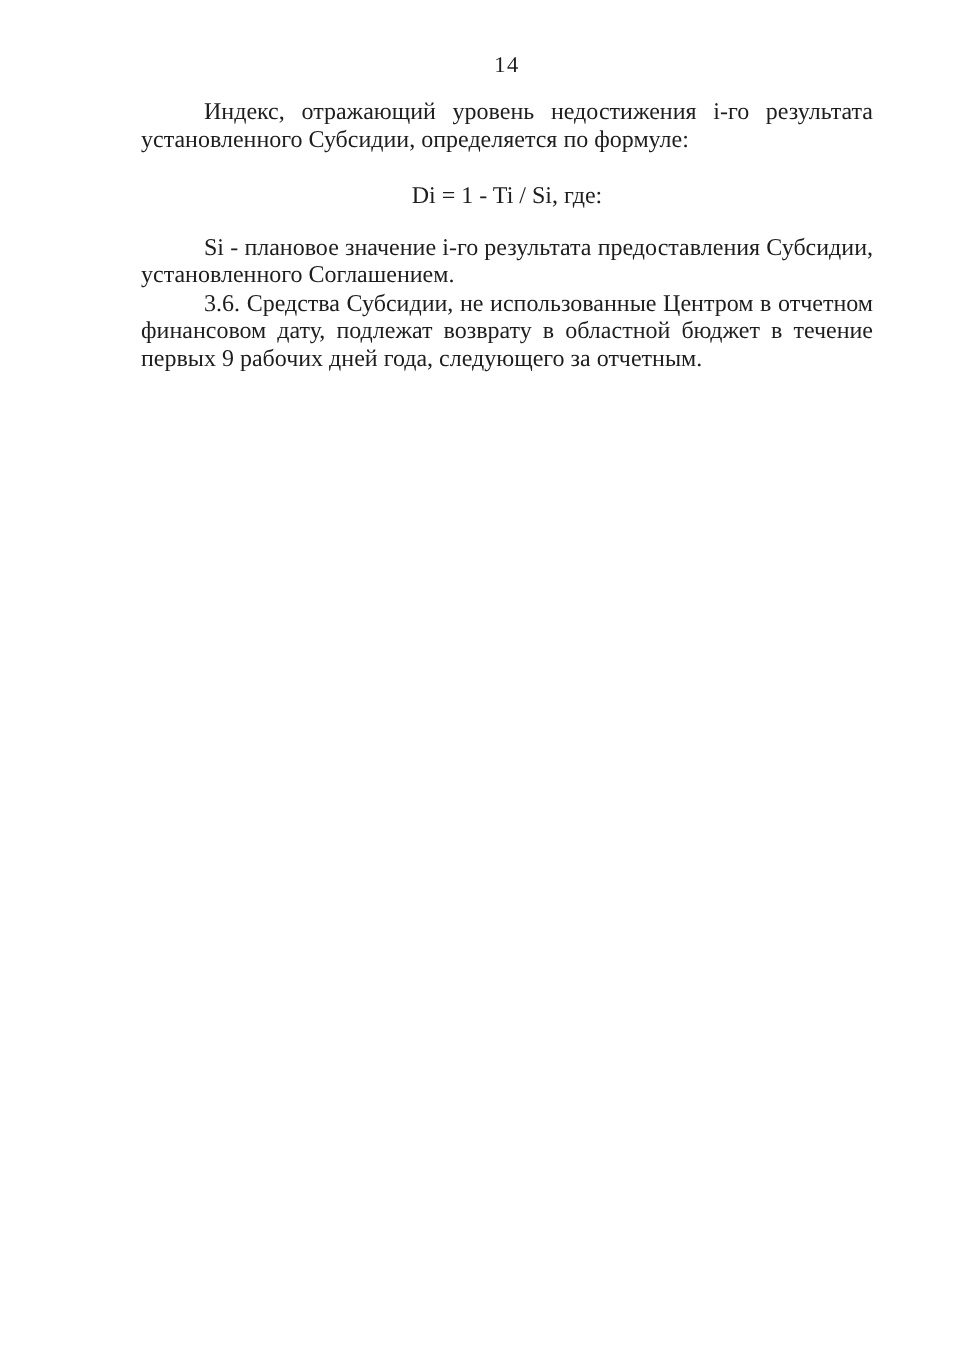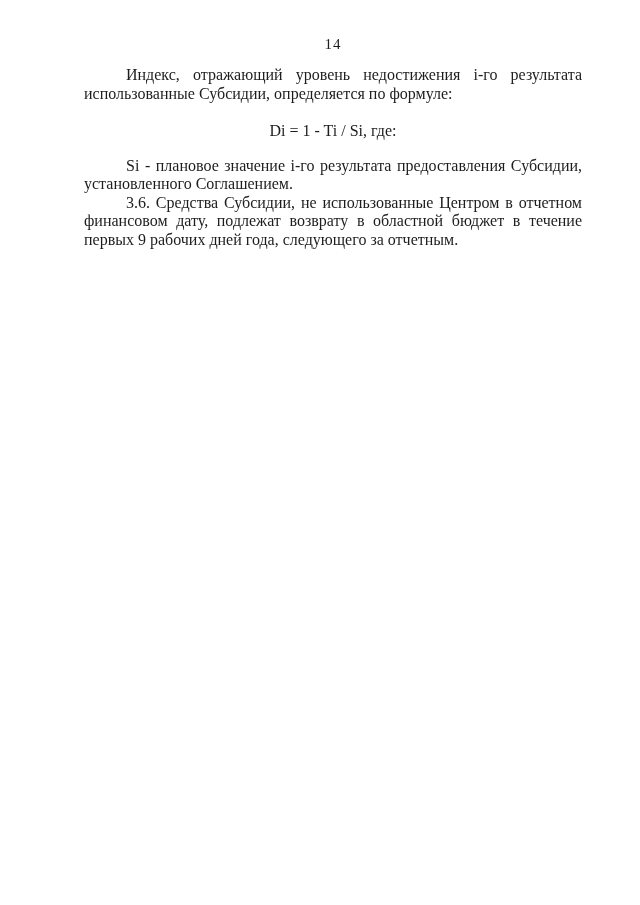--- a/index.html
+++ b/index.html
@@ -14,20 +14,21 @@
     overflow: hidden;
     font-family: "Liberation Serif", "DejaVu Serif", serif;
     color: var(--ink);
   }
   .page {
     position: relative;
     width: 640px;
     height: 734px;
     background: var(--bg);
     padding-top: 37px;
+    padding-left: 10px;
   }
   .page-number {
     text-align: center;
     font-size: 15px;
     line-height: 15px;
     
     padding-left: 84px;
     padding-right: 58px;
     letter-spacing: 1px;
   }
@@ -60,21 +61,21 @@
 <body>
 
 <div class="page">
 
   <div class="page-number">14</div>
 
   <div class="content">
 
     <p class="para">
       <span class="line indent stretch">Индекс, отражающий уровень недостижения i-го результата</span>
-      <span class="line">использованные Субсидии, определяется по формуле:</span>
+      <span class="line">установленного Субсидии, определяется по формуле:</span>
     </p>
 
     <p class="para">
       <span class="line formula-line">Di = 1 - Ti / Si, где:</span>
     </p>
 
 
     <p class="para">
       <span class="line indent stretch">Si - плановое значение i-го результата предоставления Субсидии,</span>
       <span class="line">установленного Соглашением.</span>

